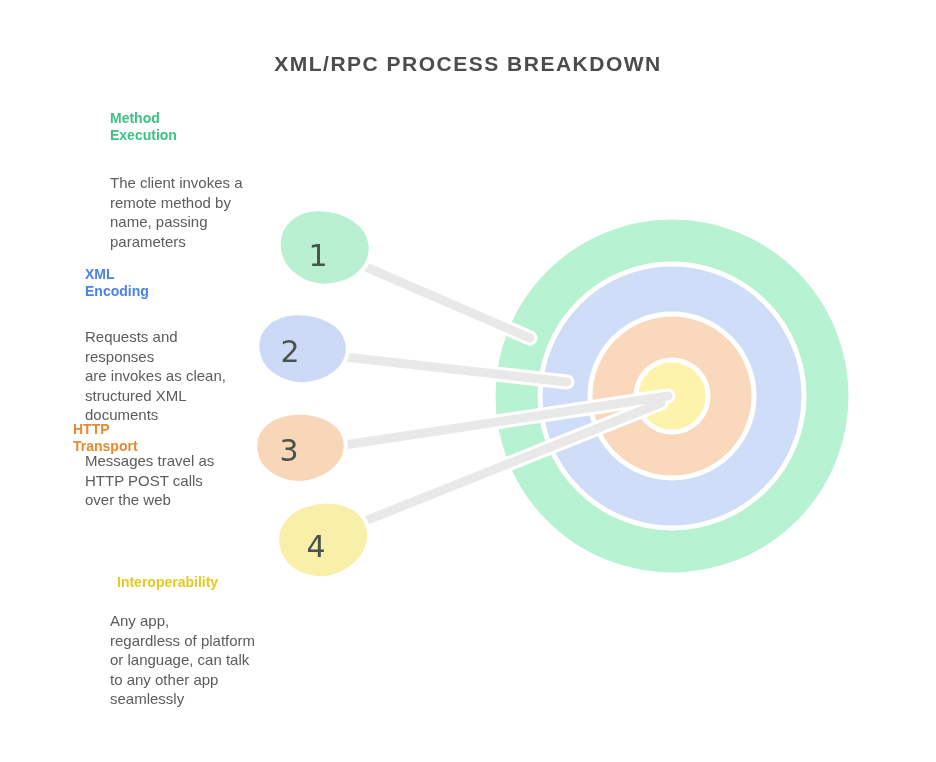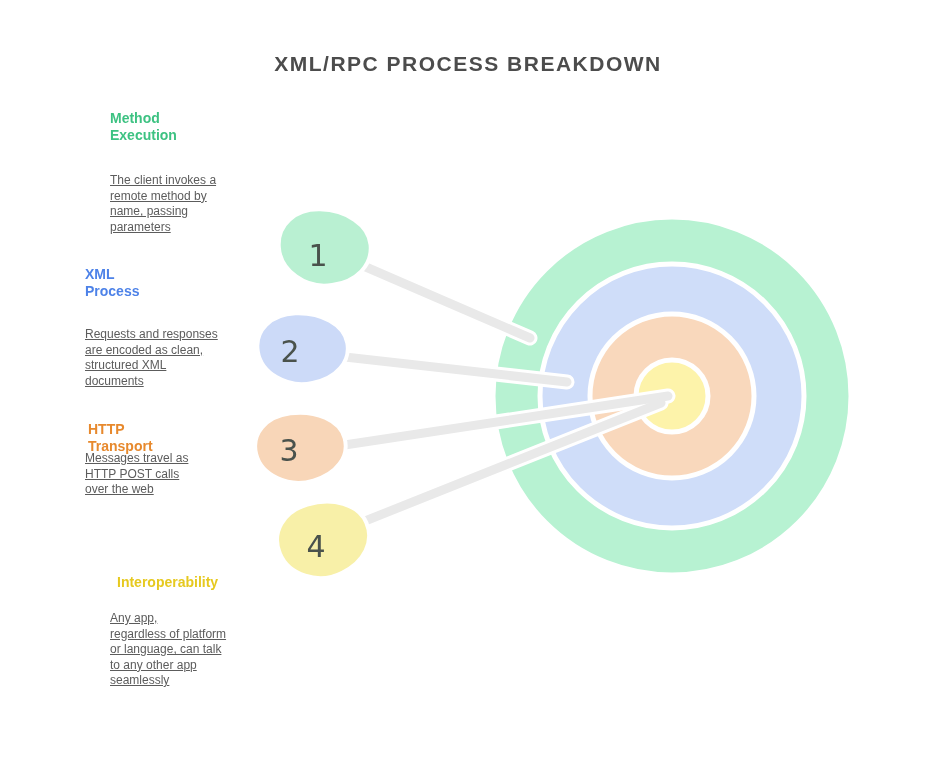--- a/index.html
+++ b/index.html
@@ -18,24 +18,23 @@
     font-size:21px;font-weight:bold;
     letter-spacing:1.5px;
     color:#4c4c4c;
     text-transform:uppercase;
   }
   .heading{
     font-size:14px;font-weight:bold;line-height:1.24;
     white-space:pre-line;
   }
   .body-text{
-    font-size:12px;line-height:1.3;
+    font-size:15px;line-height:1.3;
     color:#5c5c5c;
     white-space:pre-line;
-    text-decoration:underline;
   }
   .balloon-number{
     font-family:"DejaVu Sans", sans-serif;
     font-size:30px;
     color:#4a524c;
     transform:translate(-50%,-50%);
   }
   .halo{stroke:#ffffff;stroke-width:15;stroke-linecap:round;fill:none;}
   .connector{stroke-width:9;stroke-linecap:round;fill:none;}
   .ring{stroke:#ffffff;stroke-width:5;}
@@ -77,27 +76,27 @@
   <div class="abs title">XML/RPC Process Breakdown</div>
 
   <div class="abs heading" style="left:110px;top:110px;color:#3dc282;">Method
 Execution</div>
   <div class="abs body-text" style="left:110px;top:173px;width:150px;">The client invokes a
 remote method by
 name, passing
 parameters</div>
 
   <div class="abs heading" style="left:85px;top:266px;color:#4d82e8;">XML
-Process</div>
+Encoding</div>
   <div class="abs body-text" style="left:85px;top:327px;width:160px;">Requests and responses
-are encoded as clean,
+are invokes as clean,
 structured XML
 documents</div>
 
-  <div class="abs heading" style="left:88px;top:421px;color:#e7892d;">HTTP
+  <div class="abs heading" style="left:73px;top:421px;color:#e7892d;">HTTP
 Transport</div>
   <div class="abs body-text" style="left:85px;top:451px;width:150px;">Messages travel as
 HTTP POST calls
 over the web</div>
 
   <div class="abs heading" style="left:110px;top:574px;color:#e6c91f;margin-left:7px;">Interoperability</div>
   <div class="abs body-text" style="left:110px;top:611px;width:180px;">Any app,
 regardless of platform
 or language, can talk
 to any other app

